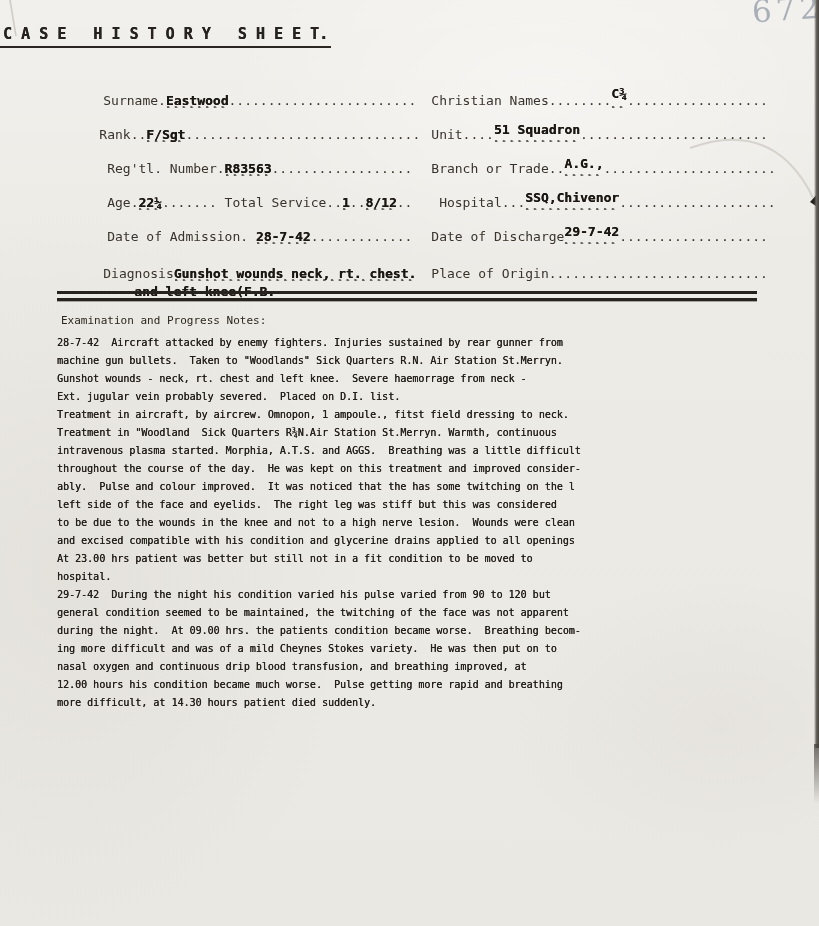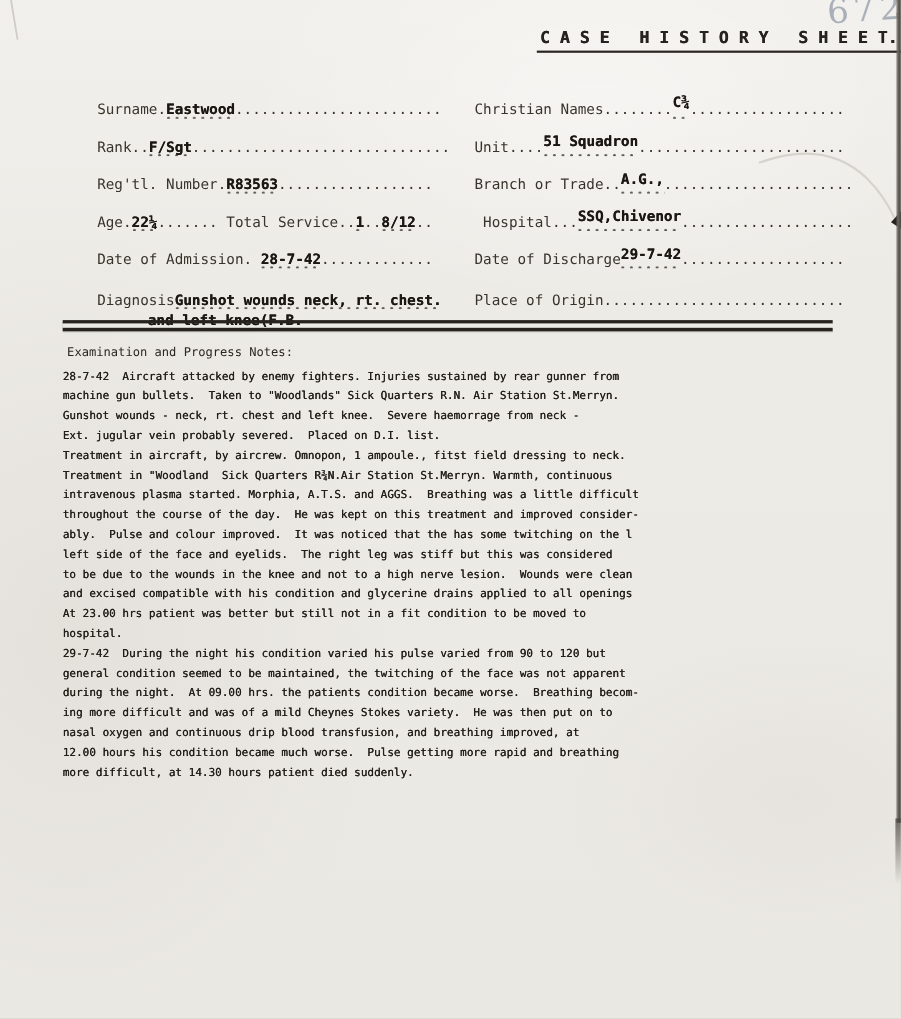--- a/index.html
+++ b/index.html
@@ -23,32 +23,32 @@
   .edge-right-fade{
     position:absolute;top:744px;right:0;width:5px;height:60px;
     background:linear-gradient(to bottom, rgba(70,66,61,.75), rgba(70,66,61,0));
   }
   .corner-mark{
     position:absolute;top:-9px;left:752px;
     font-family:"DejaVu Serif","Liberation Serif",serif;
     font-size:31px;color:#98a1ab;opacity:.8;
     transform:rotate(-4deg);letter-spacing:4px;
   }
-  .title-wrap{position:absolute;top:24px;left:0;width:100%;text-align:right;}
+  .title-wrap{position:absolute;top:24px;left:0;width:100%;text-align:left;}
   .title{
     display:inline-block;white-space:pre;
     font-size:15px;font-weight:bold;color:#262220;
     border-bottom:2px solid #2a2722;padding:0 3px 3px 3px;
     text-shadow:0.3px 0 0 #262220;
   }
   .row{
     position:absolute;left:57px;white-space:pre;
     font-size:13px;line-height:16px;color:#38332c;
   }
-  .lcol{display:inline-block;width:343px;}
+  .lcol{display:inline-block;width:343px;text-align:center;}
   .v{font-weight:bold;color:#1b1814;text-shadow:0.2px 0 0 #1b1814;}
   .dotline{
     background-image:radial-gradient(circle at 2.2px 1.3px, rgba(48,44,39,.75) 1.05px, transparent 1.5px);
     background-size:7.8px 3px;background-repeat:repeat-x;background-position:0 13px;
   }
   .raised{position:relative;top:-5px;}
   .raised-hi{position:relative;top:-7px;margin-top:20px;}
   .rule{
     position:absolute;left:57px;top:291px;width:700px;height:4px;
     border-top:3px solid #26231f;border-bottom:3px solid #26231f;

